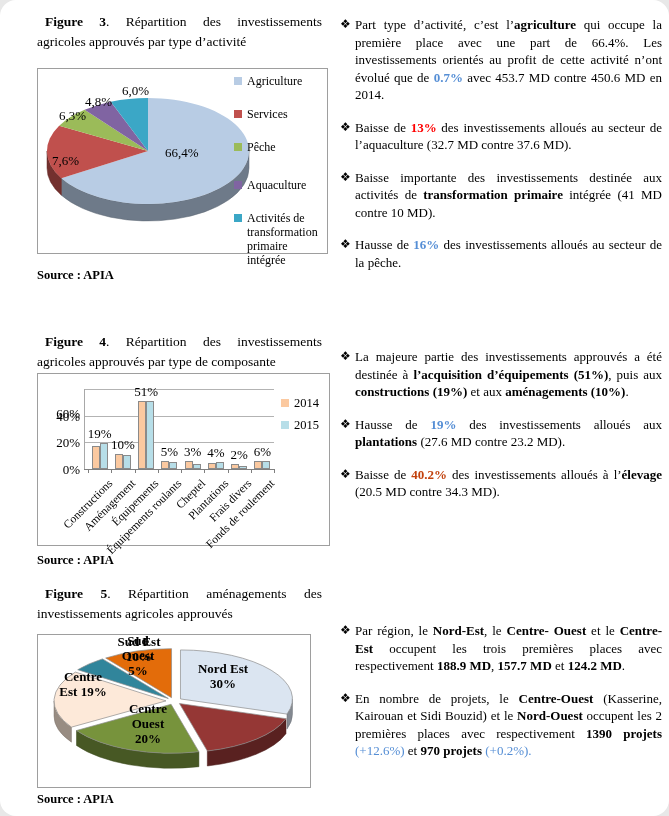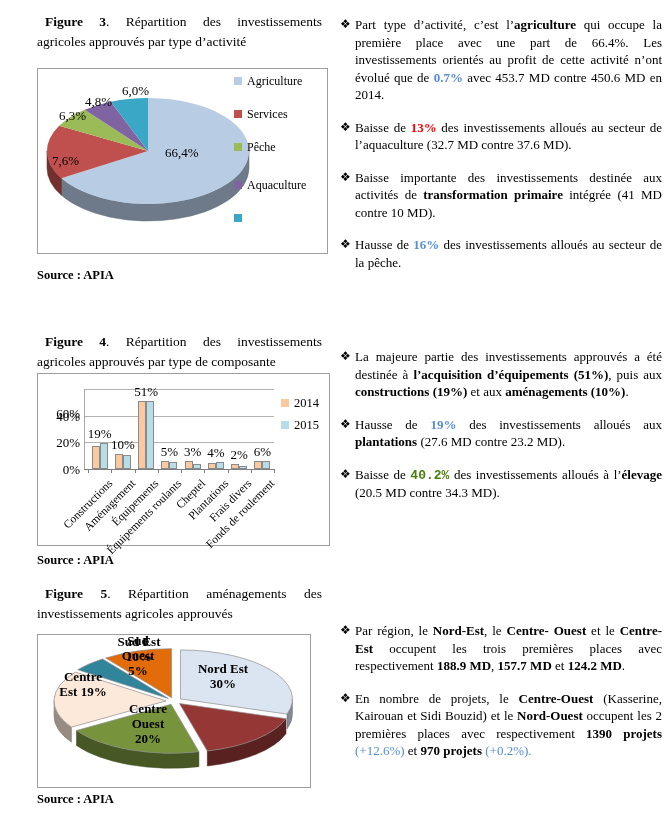--- a/index.html
+++ b/index.html
@@ -1,17 +1,17 @@
 <!DOCTYPE html>
 <html><head>
 <meta charset="utf-8">
 <style>
   html,body{margin:0;padding:0;background:#e8e8e8;}
   .page{position:relative;width:669px;height:816px;background:#fff;overflow:hidden;
-        font-family:"Liberation Serif","DejaVu Serif",serif;color:#000;}
+        font-family:"Liberation Serif","DejaVu Serif",serif;color:#000;border-radius:16px;}
   .b{font-weight:bold;}
   
   .caption{position:absolute;left:37px;width:285px;font-size:13.5px;line-height:20px;}
   .cap-l1{display:block;text-align:justify;text-align-last:justify;padding-left:8px;white-space:normal;}
   .cap-l2{display:block;text-align:left;}
   .chartbox{position:absolute;left:37px;border:1px solid #9e9e9e;background:#fff;}
   .fig3box{top:68px;width:289px;height:184px;}
   .fig4box{top:373px;width:291px;height:171px;}
   .fig5box{top:634px;width:272px;height:152px;}
   .source{position:absolute;left:37px;font-size:12.5px;font-weight:bold;}
@@ -88,20 +88,21 @@
     <div class="lg1 lg1-2">
         <span class="sw" style="background: rgb(155, 187, 89);"></span>
         <span>Pêche</span>
       </div>
     <div class="lg1 lg1-3">
         <span class="sw" style="background: rgb(128, 100, 162);"></span>
         <span>Aquaculture</span>
       </div>
     <div class="lg1 lg1-4">
         <span class="sw" style="background: rgb(59, 167, 198);"></span>
+        <span>Activités de transformation primaire intégrée</span>
       </div>
   </div>
   <div class="source" style="top:268px">Source : APIA</div>
 
   <div class="caption" style="top:332px">
     <span class="cap-l1"><span class="b">Figure 4</span><span>. Répartition des investissements</span></span>
     <span class="cap-l2">agricoles approuvés par type de composante</span>
   </div>
 
   <div class="chartbox fig4box" id="barbox">
@@ -214,21 +215,21 @@
       <div class="bullet">
         <span class="marker">❖</span>
         <div class="btext"><span>La majeure partie des investissements approuvés a été destinée à </span><span class="b">l’acquisition d’équipements</span><span> </span><span class="b">(51%)</span><span>, puis aux </span><span class="b">constructions (19%)</span><span> et aux </span><span class="b">aménagements (10%)</span><span>.</span></div>
       </div>
       <div class="bullet">
         <span class="marker">❖</span>
         <div class="btext"><span>Hausse de </span><span class="b" style="color: rgb(85, 142, 213);">19%</span><span> des investissements alloués aux </span><span class="b">plantations</span><span> (27.6 MD contre 23.2 MD).</span></div>
       </div>
       <div class="bullet">
         <span class="marker">❖</span>
-        <div class="btext"><span>Baisse de </span><span class="b" style="color: #4d7c0f; font-family: Liberation Mono, monospace;">40.2%</span><span> des investissements alloués à l’</span><span class="b">élevage</span><span> (20.5 MD contre 34.3 MD).</span></div>
+        <div class="btext"><span>Baisse de </span><span class="b" style="color: #c2410c;">40.2%</span><span> des investissements alloués à l’</span><span class="b">élevage</span><span> (20.5 MD contre 34.3 MD).</span></div>
       </div>
     </section>
   <section class="rblock" style="top:622px" id="rb3">
       <div class="bullet">
         <span class="marker">❖</span>
         <div class="btext"><span>Par région, le </span><span class="b">Nord-Est</span><span>, le </span><span class="b">Centre- Ouest</span><span> et le </span><span class="b">Centre-Est</span><span> occupent les trois premières places avec respectivement </span><span class="b">188.9 MD</span><span>,  </span><span class="b">157.7 MD</span><span> et </span><span class="b">124.2 MD</span><span>.</span></div>
       </div>
       <div class="bullet">
         <span class="marker">❖</span>
         <div class="btext"><span>En nombre de projets, le </span><span class="b">Centre-Ouest</span><span> (Kasserine, Kairouan et Sidi Bouzid) et le </span><span class="b">Nord-Ouest</span><span>  occupent les 2 premières places avec respectivement </span><span class="b">1390 projets</span><span> </span><span style="color: rgb(85, 142, 213);">(+12.6%)</span><span>  et </span><span class="b">970 projets</span><span> </span><span style="color: rgb(85, 142, 213);">(+0.2%).</span></div>

